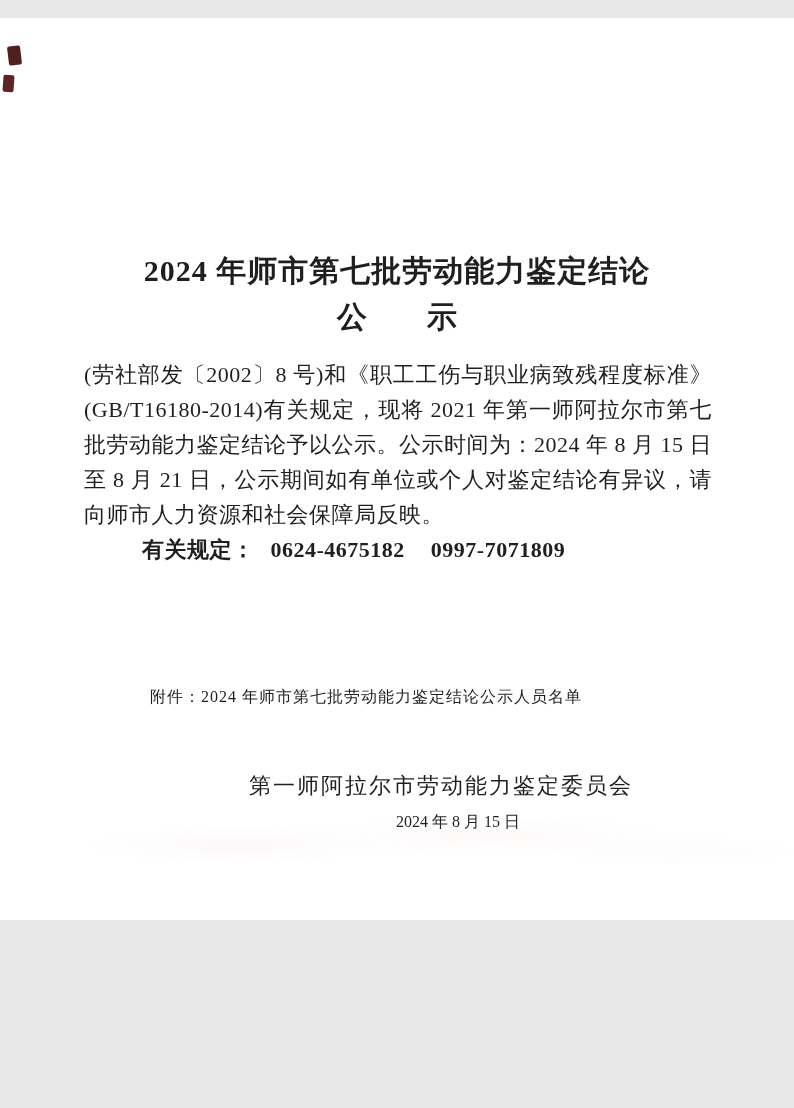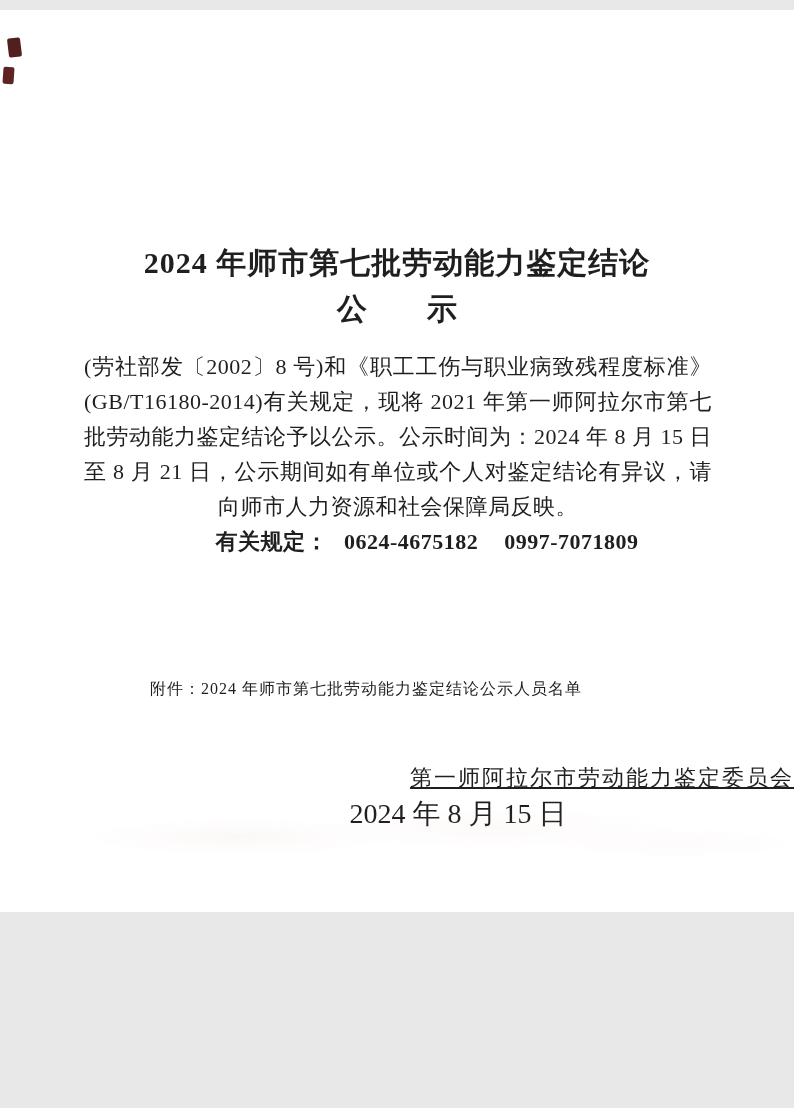--- a/index.html
+++ b/index.html
@@ -1,20 +1,20 @@
 <!DOCTYPE html>
 <html><head>
 <meta charset="utf-8">
 <style>
   html, body { margin: 0; padding: 0; background: #e8e8e8; }
   .page {
     position: relative;
     width: 794px;
     height: 902px;
-    margin: 10px auto;
+    margin: 18px auto;
     background: #ffffff;
     overflow: hidden;
     font-family: "Liberation Serif", "DejaVu Serif", serif;
     color: #1f1f1f;
   }
   
   .speckle-band {
     position: absolute;
     left: 0; right: 0;
     pointer-events: none;
@@ -47,48 +47,47 @@
   .title-line2 { margin-top: 9px; letter-spacing: 0; }
 
   .body-block {
     position: absolute;
     top: 339px; left: 84px;
     width: 628px;
     font-size: 22px;
     line-height: 35px;
     letter-spacing: 0.5px;
   }
-  .bline { height: 35px; text-align: center; }
+  .bline { height: 35px; }
   .jline { text-align: justify; text-align-last: justify; }
   .indent { text-indent: 30px; }
   .phone-line { font-weight: bold; padding-left: 58px; }
   .phone-gap-a { display: inline-block; width: 16px; }
   .phone-gap-b { display: inline-block; width: 26px; }
 
   .attachment-line {
     position: absolute;
     top: 669px; left: 150px;
     font-size: 16px;
     letter-spacing: 1px;
   }
 
   .signature-line {
     position: absolute;
     top: 754px; left: 88px; right: 0;
-    text-align: right;
+    text-align: center;
     font-size: 22px;
     letter-spacing: 2px;
     line-height: 28px;
-    text-decoration: underline;
   }
   .date-line {
     position: absolute;
     top: 790px; left: 134px; right: 12px;
     text-align: center;
-    font-size: 28px;
+    font-size: 16px;
     line-height: 28px;
   }
 </style>
 </head>
 <body>
 
 <div class="page">
 
   <span class="scan-mark mark-1"></span>
   <span class="scan-mark mark-2"></span>

